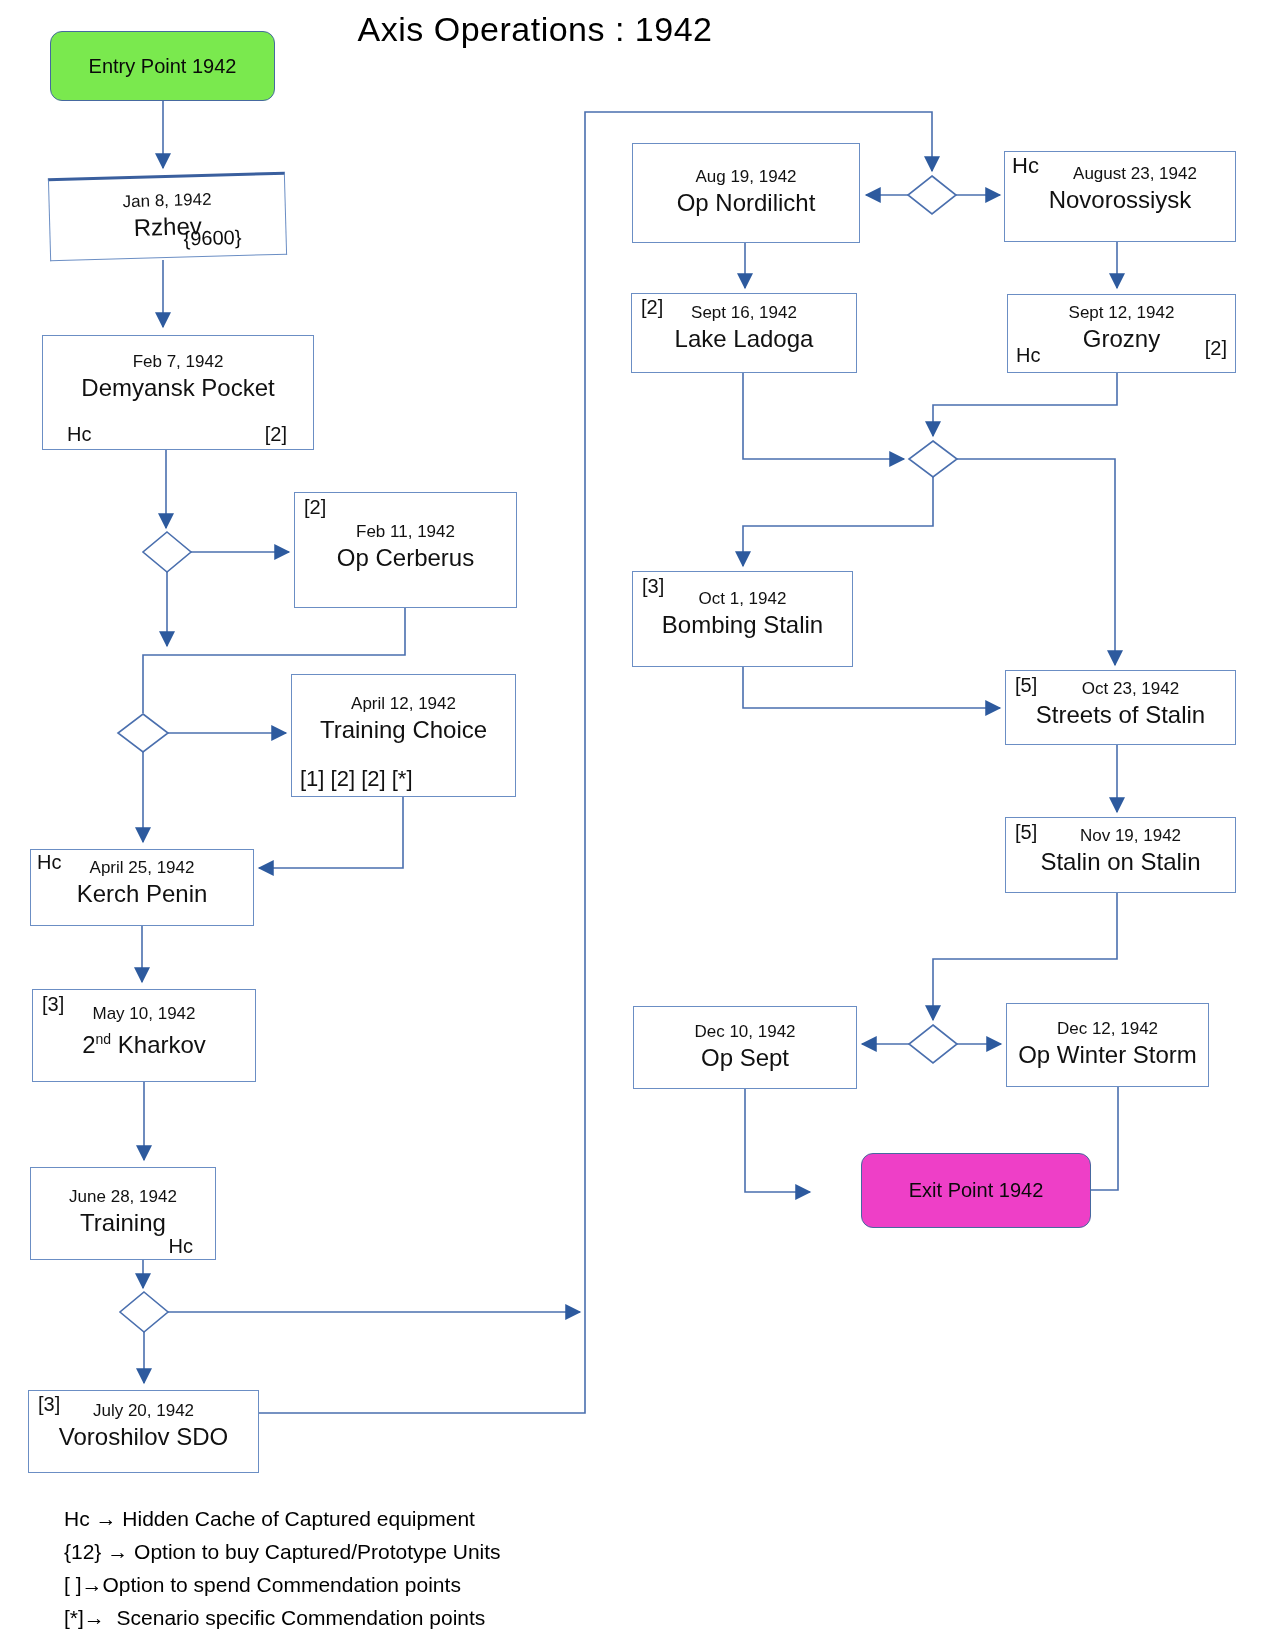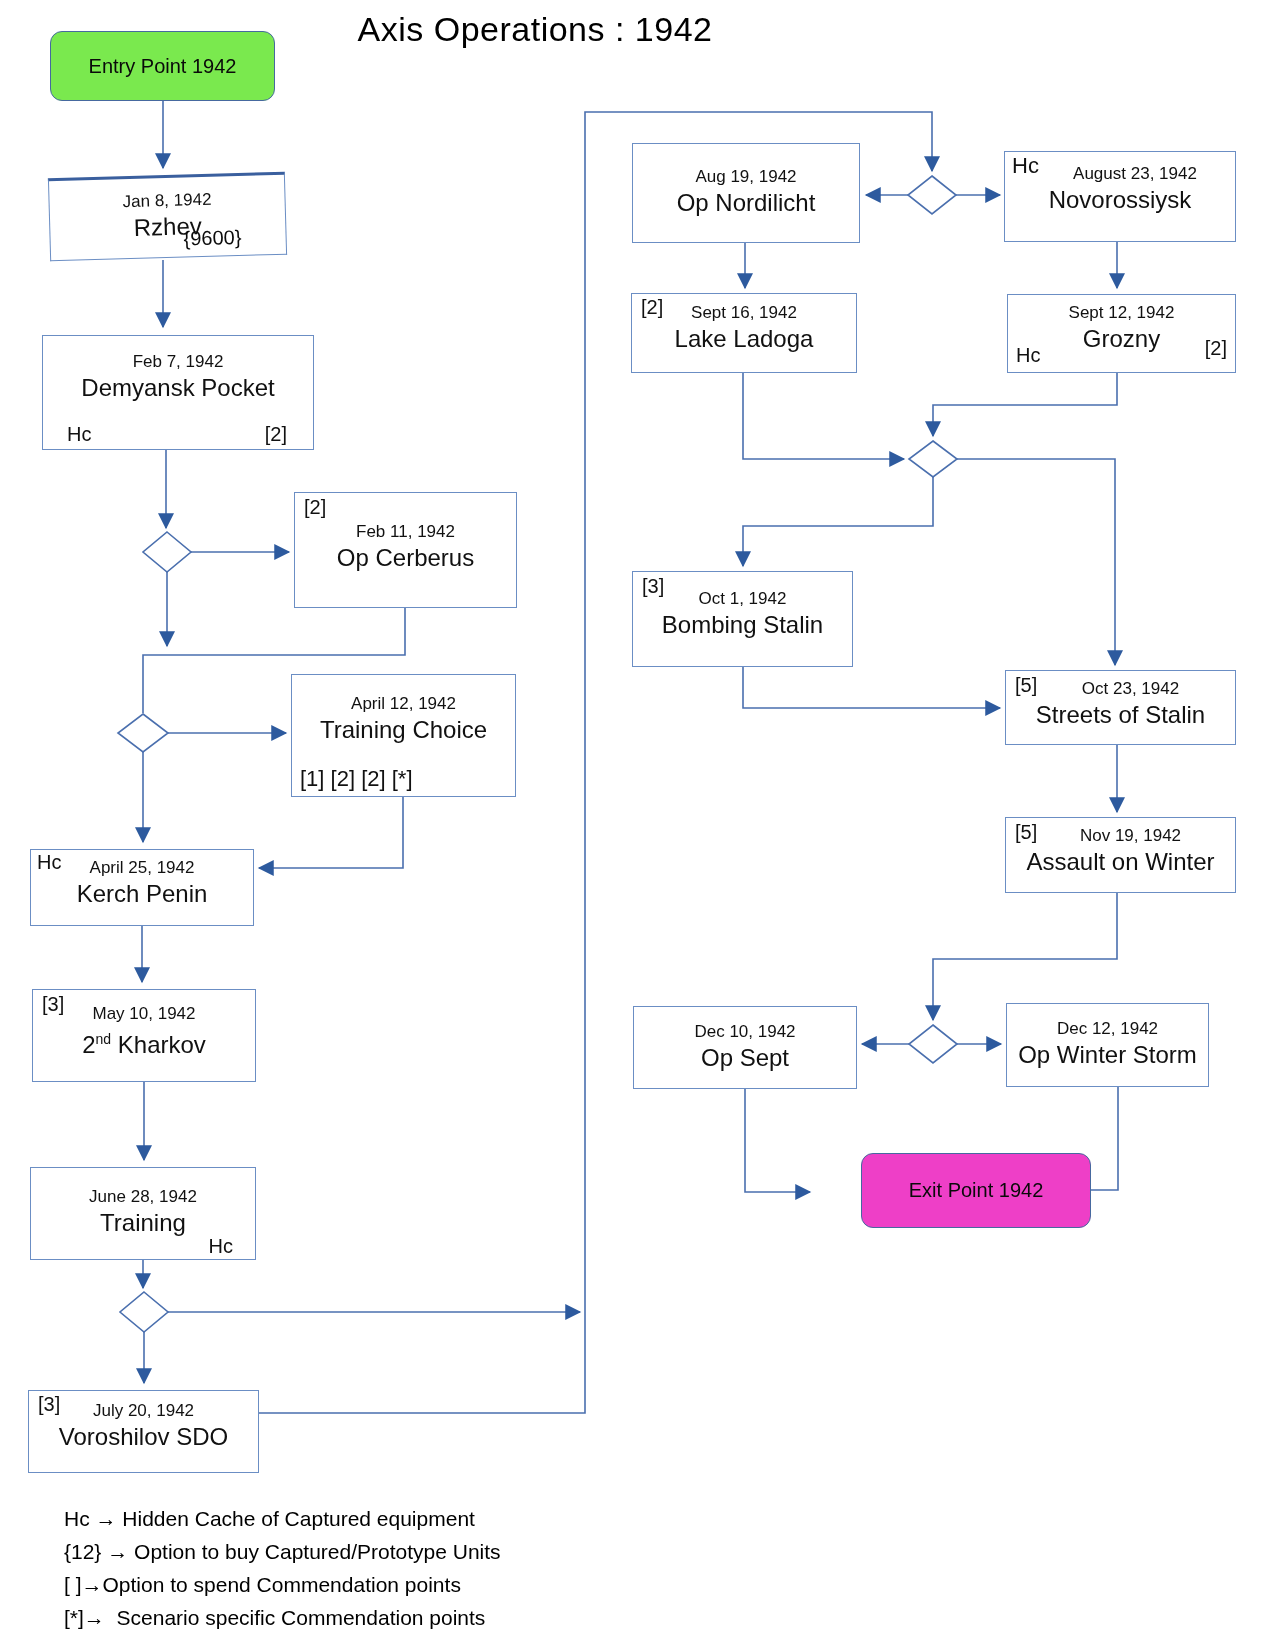--- a/index.html
+++ b/index.html
@@ -124,21 +124,21 @@
     <div class="date">April 25, 1942</div>
     <div class="nm">Kerch Penin</div>
   </div>
 
   <div class="node" style="left:32px;top:989px;width:224px;height:93px;padding-top:13px;">
     <span class="mk tl">[3]</span>
     <div class="date">May 10, 1942</div>
     <div class="nm"><span>2</span><sup>nd</sup><span> Kharkov</span></div>
   </div>
 
-  <div class="node" style="left:30px;top:1167px;width:226px;height:93px;padding-top:18px;">
+  <div class="node" style="left:30px;top:1167px;width:186px;height:93px;padding-top:18px;">
     <div class="date">June 28, 1942</div>
     <div class="nm">Training</div>
     <span class="mk" style="right:22px;bottom:1px;">Hc</span>
   </div>
 
   <div class="node" style="left:28px;top:1390px;width:231px;height:83px;padding-top:9px;">
     <span class="mk tl" style="top:2px;">[3]</span>
     <div class="date">July 20, 1942</div>
     <div class="nm">Voroshilov SDO</div>
   </div>
@@ -175,21 +175,21 @@
 
   <div class="node" style="left:1005px;top:670px;width:231px;height:75px;padding-top:7px;">
     <span class="mk tl" style="top:3px;">[5]</span>
     <div class="date" style="padding-left:20px;">Oct 23, 1942</div>
     <div class="nm">Streets of Stalin</div>
   </div>
 
   <div class="node" style="left:1005px;top:817px;width:231px;height:76px;padding-top:7px;">
     <span class="mk tl" style="top:3px;">[5]</span>
     <div class="date" style="padding-left:20px;">Nov 19, 1942</div>
-    <div class="nm">Assault on Winter</div>
+    <div class="nm">Stalin on Stalin</div>
   </div>
 
   <div class="node" style="left:633px;top:1006px;width:224px;height:83px;padding-top:14px;">
     <div class="date">Dec 10, 1942</div>
     <div class="nm">Op Sept</div>
   </div>
 
   <div class="node" style="left:1006px;top:1003px;width:203px;height:84px;padding-top:14px;">
     <div class="date">Dec 12, 1942</div>
     <div class="nm">Op Winter Storm</div>

